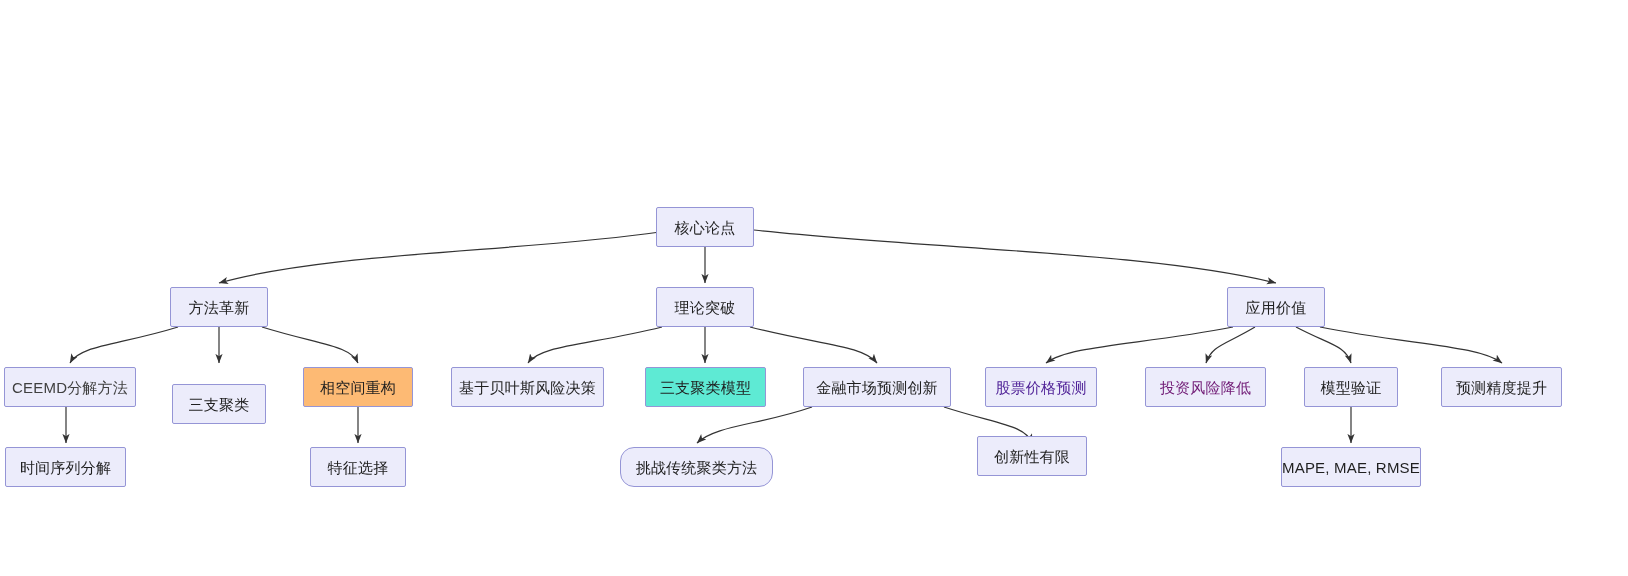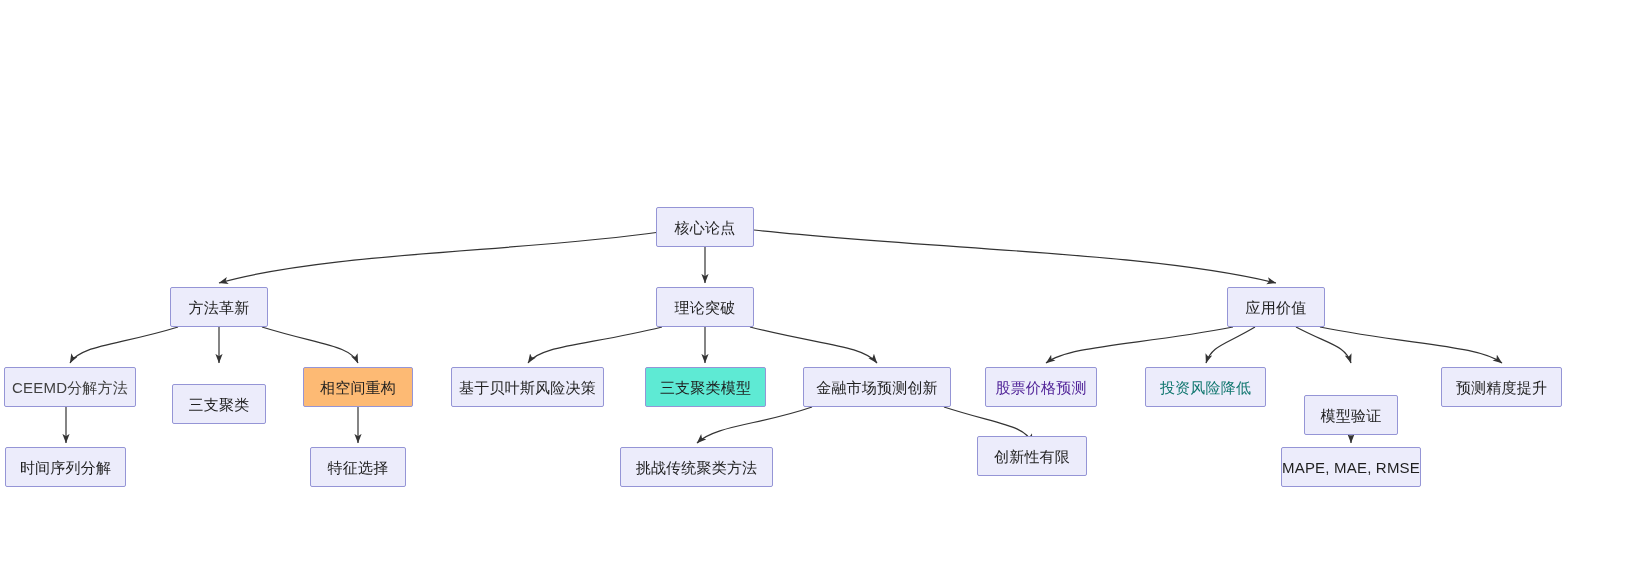--- a/index.html
+++ b/index.html
@@ -104,36 +104,36 @@
       </div>
       <div class="node" style="left: 645px; top: 367px; width: 121px; height: 40px; background: #5eead4; border-color: rgb(149, 149, 214); color: rgb(31, 31, 31);">
         <span class="node-label">三支聚类模型</span>
       </div>
       <div class="node" style="left: 803px; top: 367px; width: 148px; height: 40px; background: rgb(236, 236, 251); border-color: rgb(149, 149, 214); color: rgb(31, 31, 31);">
         <span class="node-label">金融市场预测创新</span>
       </div>
       <div class="node" style="left: 985px; top: 367px; width: 112px; height: 40px; background: rgb(236, 236, 251); border-color: rgb(149, 149, 214); color: #4c1d95;">
         <span class="node-label">股票价格预测</span>
       </div>
-      <div class="node" style="left: 1145px; top: 367px; width: 121px; height: 40px; background: rgb(236, 236, 251); border-color: rgb(149, 149, 214); color: #0f766e;">
+      <div class="node" style="left: 1145px; top: 367px; width: 121px; height: 40px; background: rgb(236, 236, 251); border-color: rgb(149, 149, 214); color: #701a75;">
         <span class="node-label">投资风险降低</span>
       </div>
-      <div class="node" style="left: 1304px; top: 367px; width: 94px; height: 40px; background: rgb(236, 236, 251); border-color: rgb(149, 149, 214); color: rgb(31, 31, 31); margin-top: 28px;">
+      <div class="node" style="left: 1304px; top: 367px; width: 94px; height: 40px; background: rgb(236, 236, 251); border-color: rgb(149, 149, 214); color: rgb(31, 31, 31);">
         <span class="node-label">模型验证</span>
       </div>
       <div class="node" style="left: 1441px; top: 367px; width: 121px; height: 40px; background: rgb(236, 236, 251); border-color: rgb(149, 149, 214); color: rgb(31, 31, 31);">
         <span class="node-label">预测精度提升</span>
       </div>
       <div class="node" style="left: 5px; top: 447px; width: 121px; height: 40px; background: rgb(236, 236, 251); border-color: rgb(149, 149, 214); color: rgb(31, 31, 31);">
         <span class="node-label">时间序列分解</span>
       </div>
       <div class="node" style="left: 310px; top: 447px; width: 96px; height: 40px; background: rgb(236, 236, 251); border-color: rgb(149, 149, 214); color: rgb(31, 31, 31);">
         <span class="node-label">特征选择</span>
       </div>
-      <div class="node" style="left: 620px; top: 447px; width: 153px; height: 40px; background: rgb(236, 236, 251); border-color: rgb(149, 149, 214); color: rgb(31, 31, 31);">
+      <div class="node" style="left: 620px; top: 447px; width: 153px; height: 40px; background: rgb(236, 236, 251); border-color: rgb(149, 149, 214); color: rgb(31, 31, 31); border-radius: 14px;">
         <span class="node-label">挑战传统聚类方法</span>
       </div>
       <div class="node" style="left: 977px; top: 436px; width: 110px; height: 40px; background: rgb(236, 236, 251); border-color: rgb(149, 149, 214); color: rgb(31, 31, 31);">
         <span class="node-label">创新性有限</span>
       </div>
       <div class="node" style="left: 1281px; top: 447px; width: 140px; height: 40px; background: rgb(236, 236, 251); border-color: rgb(149, 149, 214); color: rgb(31, 31, 31);">
         <span class="node-label">MAPE, MAE, RMSE</span>
       </div>
     </div>
 </div>

